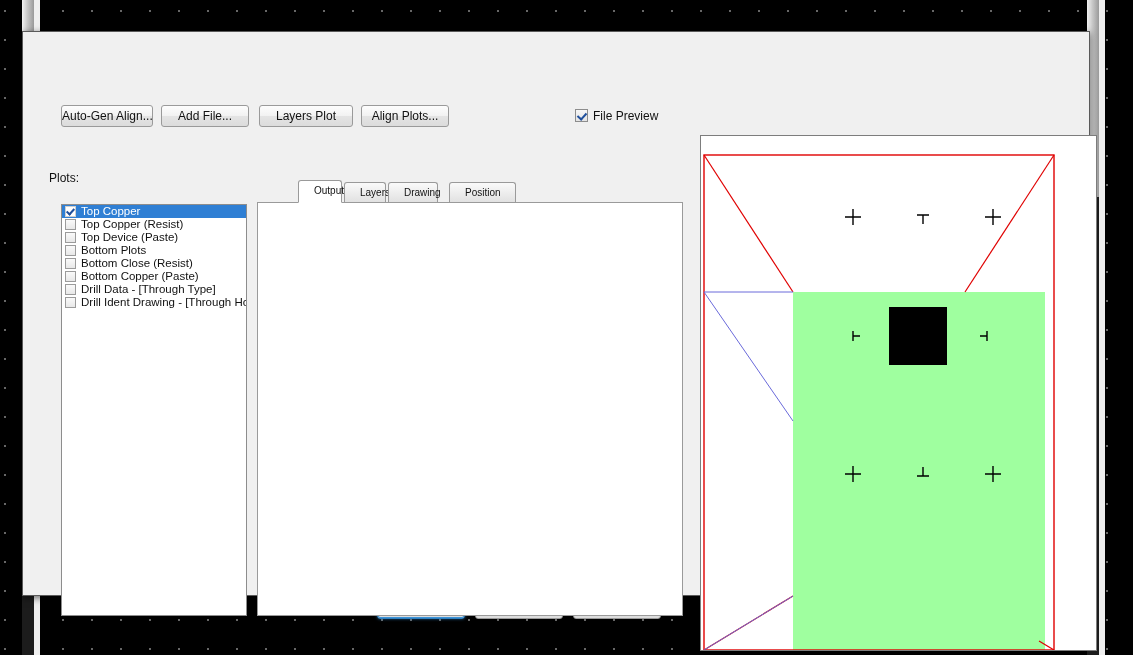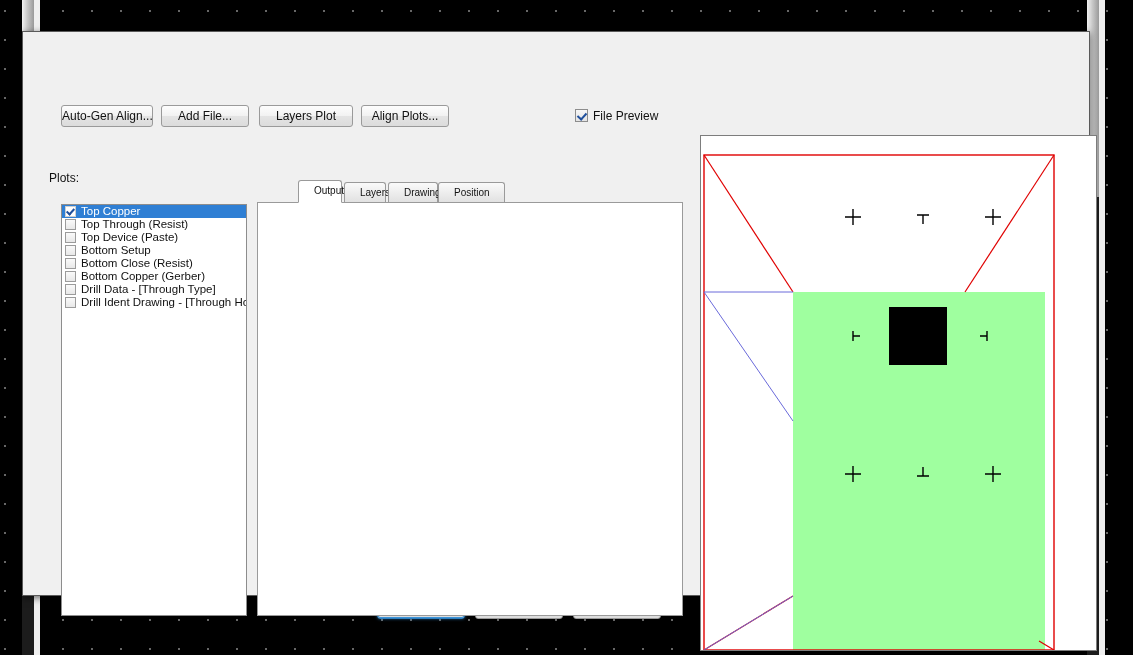--- a/index.html
+++ b/index.html
@@ -333,34 +333,34 @@
       <div class="btn" style="left:138px; top:42px; width:88px; height:22px; line-height:20px;">Add File...</div>
       <div class="btn" style="left:236px; top:42px; width:94px; height:22px; line-height:20px;">Layers Plot</div>
       <div class="btn" style="left:338px; top:42px; width:88px; height:22px; line-height:20px;">Align Plots...</div>
 
       <div class="cbox checked" style="left:552px; top:46px;"></div>
       <div class="lbl" style="left:570px; top:46px;">File Preview</div>
 
       <div class="lbl" id="plots-label">Plots:</div>
       <div id="plots-list">
           <div class="plot-row selected"><span class="rowcb on"></span><span>Top Copper</span></div>
-          <div class="plot-row"><span class="rowcb"></span><span>Top Through (Resist)</span></div>
+          <div class="plot-row"><span class="rowcb"></span><span>Top Copper (Resist)</span></div>
           <div class="plot-row"><span class="rowcb"></span><span>Top Device (Paste)</span></div>
-          <div class="plot-row"><span class="rowcb"></span><span>Bottom Setup</span></div>
+          <div class="plot-row"><span class="rowcb"></span><span>Bottom Plots</span></div>
           <div class="plot-row"><span class="rowcb"></span><span>Bottom Close (Resist)</span></div>
-          <div class="plot-row"><span class="rowcb"></span><span>Bottom Copper (Gerber)</span></div>
+          <div class="plot-row"><span class="rowcb"></span><span>Bottom Copper (Paste)</span></div>
           <div class="plot-row"><span class="rowcb"></span><span>Drill Data - [Through Type]</span></div>
           <div class="plot-row"><span class="rowcb"></span><span>Drill Ident Drawing - [Through Hole]</span></div>
         </div>
 
       <div id="tabstrip">
           <div class="tab active" style="left: 0px; width: 44px;">Output</div>
           <div class="tab" style="left: 46px; width: 42px;">Layers</div>
           <div class="tab" style="left: 90px; width: 50px;">Drawing</div>
-          <div class="tab" style="left: 140px; width: 67px;">Position</div>
+          <div class="tab" style="left: 151px; width: 67px;">Position</div>
         </div>
       <div id="tabpanel"></div>
 
       <div class="lbl" id="settings-for">Settings for plot: Top Copper</div>
       <div id="hr1"></div>
 
       <div id="device-row">
           <div class="radio sel" style="left: 248px; top: 182px;"></div>
           <div class="lbl" style="left: 265px; top: 182px;">Gerber</div>
           <div class="radio" style="left: 306px; top: 182px;"></div>

